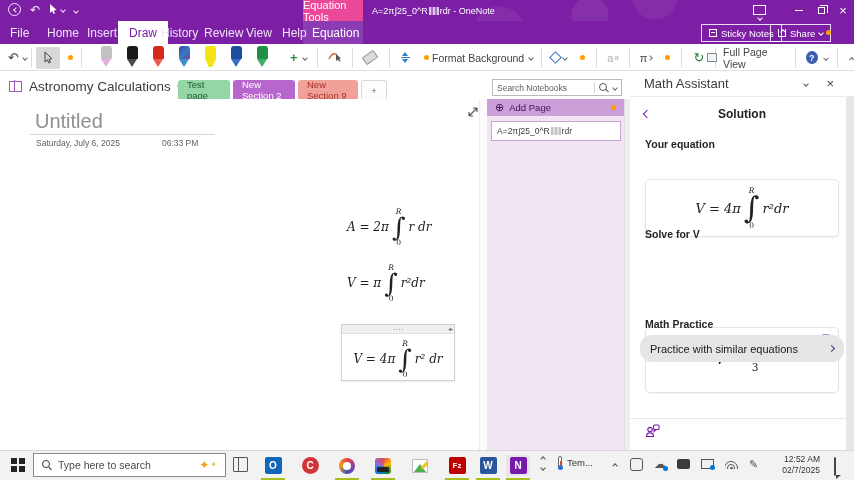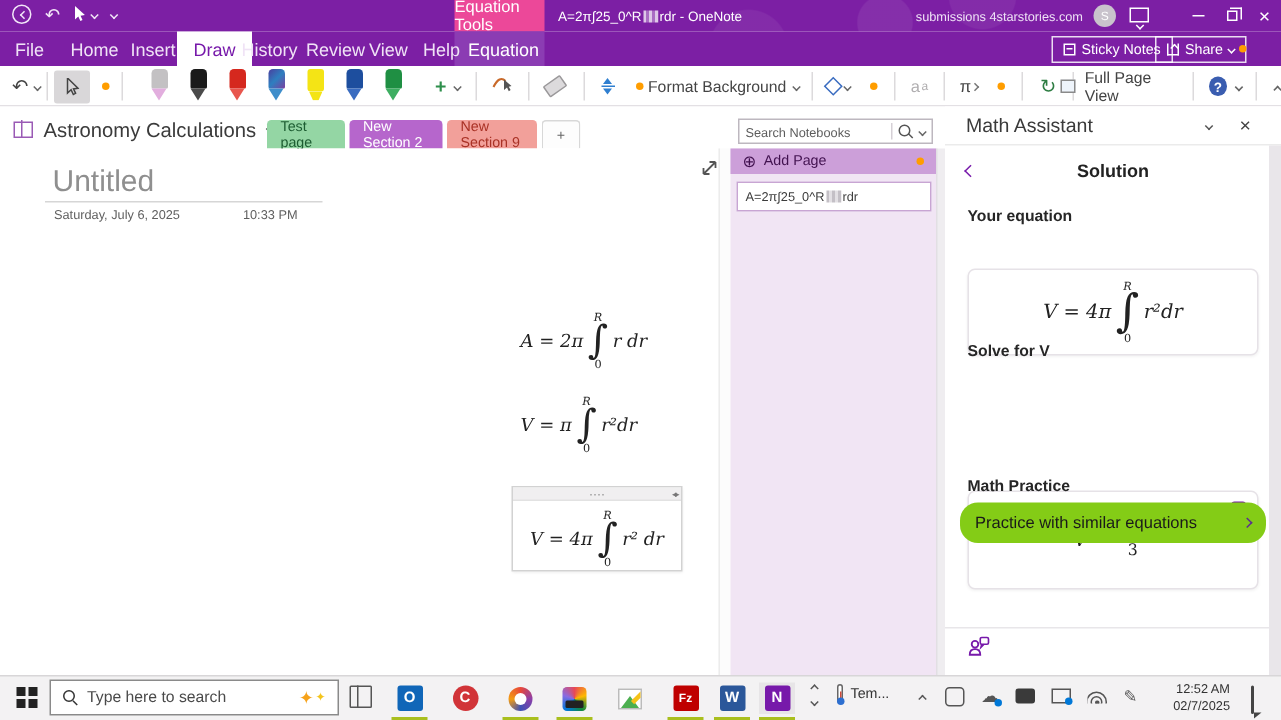--- a/index.html
+++ b/index.html
@@ -110,21 +110,21 @@
   .asst-scroll{position:absolute;right:0;top:26px;width:8px;bottom:0;background:#e9e6ea}
   .sol-head{font-size:12px;font-weight:bold;color:#222}
   .asst-label{font-size:10.5px;font-weight:bold;color:#262626}
   .asst-box{background:#fff;border:1px solid #e6e2e7;border-radius:5px;box-shadow:0 1px 2px rgba(0,0,0,.05);
     display:flex;align-items:center;justify-content:center;position:relative}
   .asst-box .mline{font-size:13px}
   .asst-box .isign{font-size:30px}
   .frac{display:inline-flex;flex-direction:column;align-items:center;line-height:1.15;
     font-family:"DejaVu Serif",serif;font-style:italic;font-size:10.5px}
   .frac .den{border-top:1px solid #333;padding:0 4px;font-style:normal}
-  .practice-btn{background:#84cc16;display:flex;align-items:center;justify-content:space-between;
+  .practice-btn{background:#e5e5e5;display:flex;align-items:center;justify-content:space-between;
     font-size:11px;color:#1a1a1a;padding:0 10px;border-radius:12px}
   .backchev{color:#7719aa}
 
   
   .taskbar{left:0;top:450px;width:854px;height:30px;background:#f3f2f3;border-top:1px solid #d8d6d8}
   .winlogo{display:grid;grid-template-columns:6px 6px;grid-template-rows:6px 6px;gap:1.5px}
   .winlogo span{background:#222}
   .tsearch{left:33px;top:453px;width:193px;height:24px;background:#fff;border:1px solid #8a8a8a;
     display:flex;align-items:center;gap:6px;padding:0 8px;font-size:10.5px;color:#4a4a4a}
   .sparkle{font-size:12px;color:#f6a21a;line-height:1}
@@ -182,24 +182,20 @@
         <span class="chev"></span>
       </span>
       <span class="tb-ic"><span class="chev"></span></span>
     </div>
     <div class="abs eqtools">Equation Tools</div>
     <div class="abs doctitle">
       <span>A=2π∫25_0^R</span>
         <span class="redact onpurple"></span>
         <span>rdr  -  OneNote</span>
     </div>
-    <div class="abs flex" style="right:110px;top:3px;gap:7px">
-      <span class="account">submissions 4starstories.com</span>
-      <span class="avatar">S</span>
-    </div>
     <span class="abs" style="right:88px;top:5px;width:13px;height:10px;border:1px solid #fff"><span class="chev" style="margin:2px 0 0 3.5px;color:#fff"></span></span>
     <div class="abs flex" style="right:0;top:0">
       <span class="winbtn">
           <span class="minbar"></span>
         </span>
       <span class="winbtn">
           <span class="restore"></span>
         </span>
       <span class="winbtn" style="font-size:13px">×</span>
     </div>
@@ -359,21 +355,21 @@
   <div class="abs canvas"></div>
   <span class="abs" style="left:466px;top:105px">
     <svg width="14" height="14" viewBox="0 0 14 14">
         <path d="M3 11 L11 3 M3 11 l0 -4 M3 11 l4 0 M11 3 l-4 0 M11 3 l0 4" stroke="#555" stroke-width="1.2" fill="none"></path>
       </svg>
   </span>
   <div class="abs pagetitle" style="left:35px;top:110px">Untitled</div>
   <div class="abs titleline" style="left:30px;top:134px;width:185px"></div>
   <div class="abs flex datetime" style="left:36px;top:138px;gap:42px">
     <span>Saturday, July 6, 2025</span>
-    <span>10:33 PM</span>
+    <span>06:33 PM</span>
   </div>
 
   <div class="abs mline" style="left:347px;top:207px">
     <span class="lhs">A = 2π</span>
     <span class="iwrap">
         <span class="ilim">R</span>
         <span class="isign">∫</span>
         <span class="ilim lo">0</span>
       </span>
     <span class="mbody">r dr</span>

